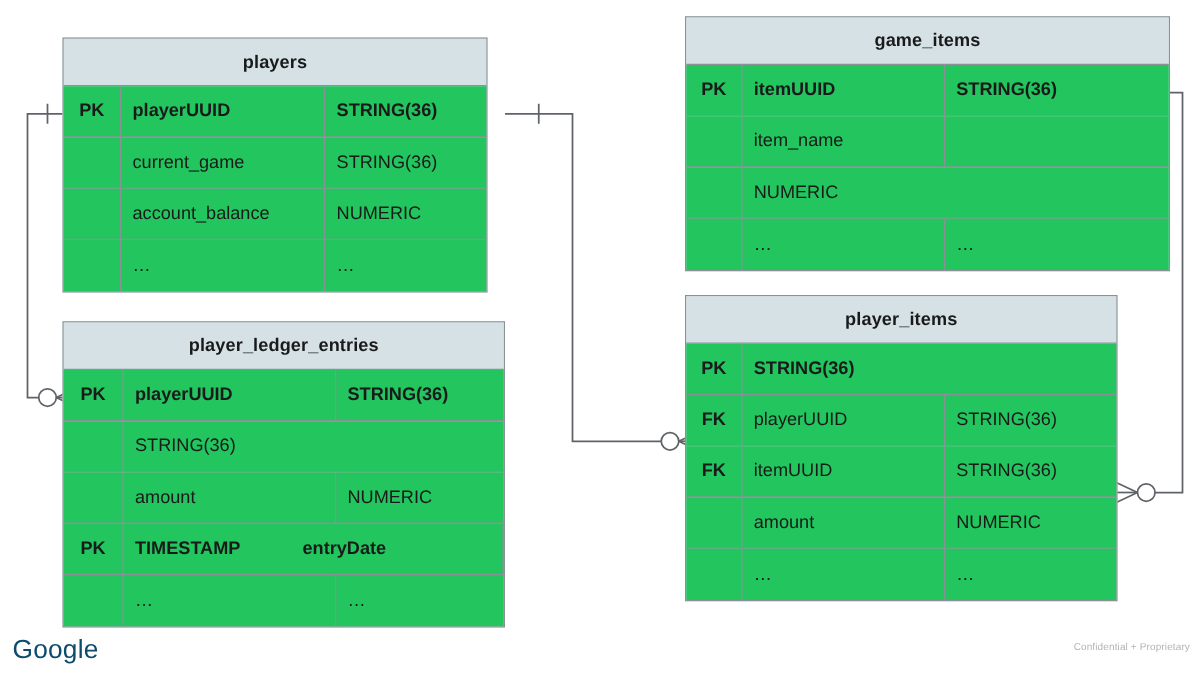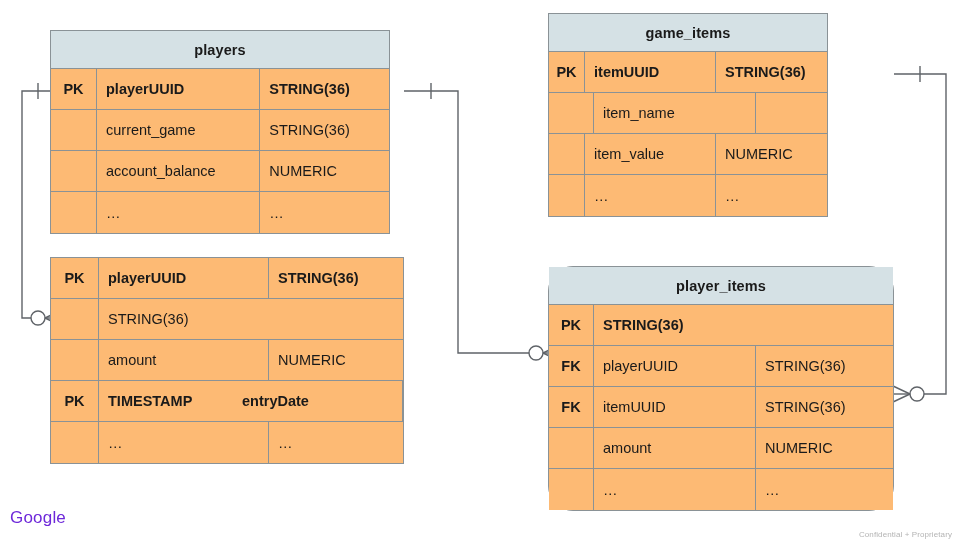--- a/index.html
+++ b/index.html
@@ -46,21 +46,21 @@
     border-bottom: 1px solid #8a9296;
     box-sizing: border-box;
     background: #d5e1e5;
     letter-spacing: 0.1px;
   }
   .row {
     display: flex;
     height: 41px;
     box-sizing: border-box;
     border-bottom: 1px solid #8a9296;
-    background: #fdba74;
+    background: #22c55e;
   }
   .row.last { border-bottom: none; }
   .cell {
     display: flex;
     align-items: center;
     box-sizing: border-box;
     font-size: 14.5px;
     color: #1a1a1a;
     overflow: hidden;
     white-space: nowrap;
@@ -90,28 +90,28 @@
 
   
   .right .cell-key  { width: 45px; }
   .right .cell-name { width: 162px; }
   .right .cell-type { width: 137px; }
 
   .footer-brand {
     position: absolute;
     left: 10px;
     top: 508px;
-    font-size: 17px;
-    color: #6d28d9;
+    font-size: 21px;
+    color: #0c4a6e;
     letter-spacing: 0.2px;
   }
   .footer-note {
     position: absolute;
     right: 8px;
-    top: 530px;
+    top: 513px;
     font-size: 8px;
     color: #b4b4b4;
     letter-spacing: 0.1px;
   }
 </style>
 </head>
 <body>
 
 <div id="canvas">
 
@@ -172,20 +172,21 @@
       <div class="cell cell-type">NUMERIC</div>
     </div>
     <div class="row last">
       <div class="cell cell-key"></div>
       <div class="cell cell-name">…</div>
       <div class="cell cell-type">…</div>
     </div>
   </div>
 
   <div class="entity left" style="left:50px; top:257px; width:354px;">
+    <div class="entity-title">player_ledger_entries</div>
     <div class="row bold">
       <div class="cell cell-key">PK</div>
       <div class="cell cell-name">playerUUID</div>
       <div class="cell cell-type">STRING(36)</div>
     </div>
     <div class="row">
       <div class="cell cell-key"></div>
       <div class="cell cell-type">STRING(36)</div>
     </div>
     <div class="row">
@@ -198,44 +199,43 @@
       <div class="cell cell-type">TIMESTAMP</div>
       <div class="cell cell-name">entryDate</div>
     </div>
     <div class="row last">
       <div class="cell cell-key"></div>
       <div class="cell cell-name">…</div>
       <div class="cell cell-type">…</div>
     </div>
   </div>
 
-  <div class="entity right" style="left:548px; top:13px; width:280px;">
+  <div class="entity right" style="left:548px; top:13px; width:388px;">
     <div class="entity-title">game_items</div>
     <div class="row bold">
       <div class="cell cell-key">PK</div>
       <div class="cell cell-name">itemUUID</div>
       <div class="cell cell-type">STRING(36)</div>
     </div>
     <div class="row">
       <div class="cell cell-key"></div>
       <div class="cell cell-name">item_name</div>
     </div>
     <div class="row">
       <div class="cell cell-key"></div>
-      <div class="cell cell-name">item_value</div>
-      <div class="cell cell-type">NUMERIC</div>
-    </div>
-    <div class="row last">
-      <div class="cell cell-key"></div>
-      <div class="cell cell-name">…</div>
-      <div class="cell cell-type">…</div>
-    </div>
-  </div>
-
-  <div class="entity right" style="left:548px; top:266px; width:346px;border-radius:25px;">
+      <div class="cell cell-type">NUMERIC</div>
+    </div>
+    <div class="row last">
+      <div class="cell cell-key"></div>
+      <div class="cell cell-name">…</div>
+      <div class="cell cell-type">…</div>
+    </div>
+  </div>
+
+  <div class="entity right" style="left:548px; top:236px; width:346px;">
     <div class="entity-title">player_items</div>
     <div class="row bold">
       <div class="cell cell-key">PK</div>
       <div class="cell cell-type">STRING(36)</div>
     </div>
     <div class="row">
       <div class="cell cell-key">FK</div>
       <div class="cell cell-name">playerUUID</div>
       <div class="cell cell-type">STRING(36)</div>
     </div>

